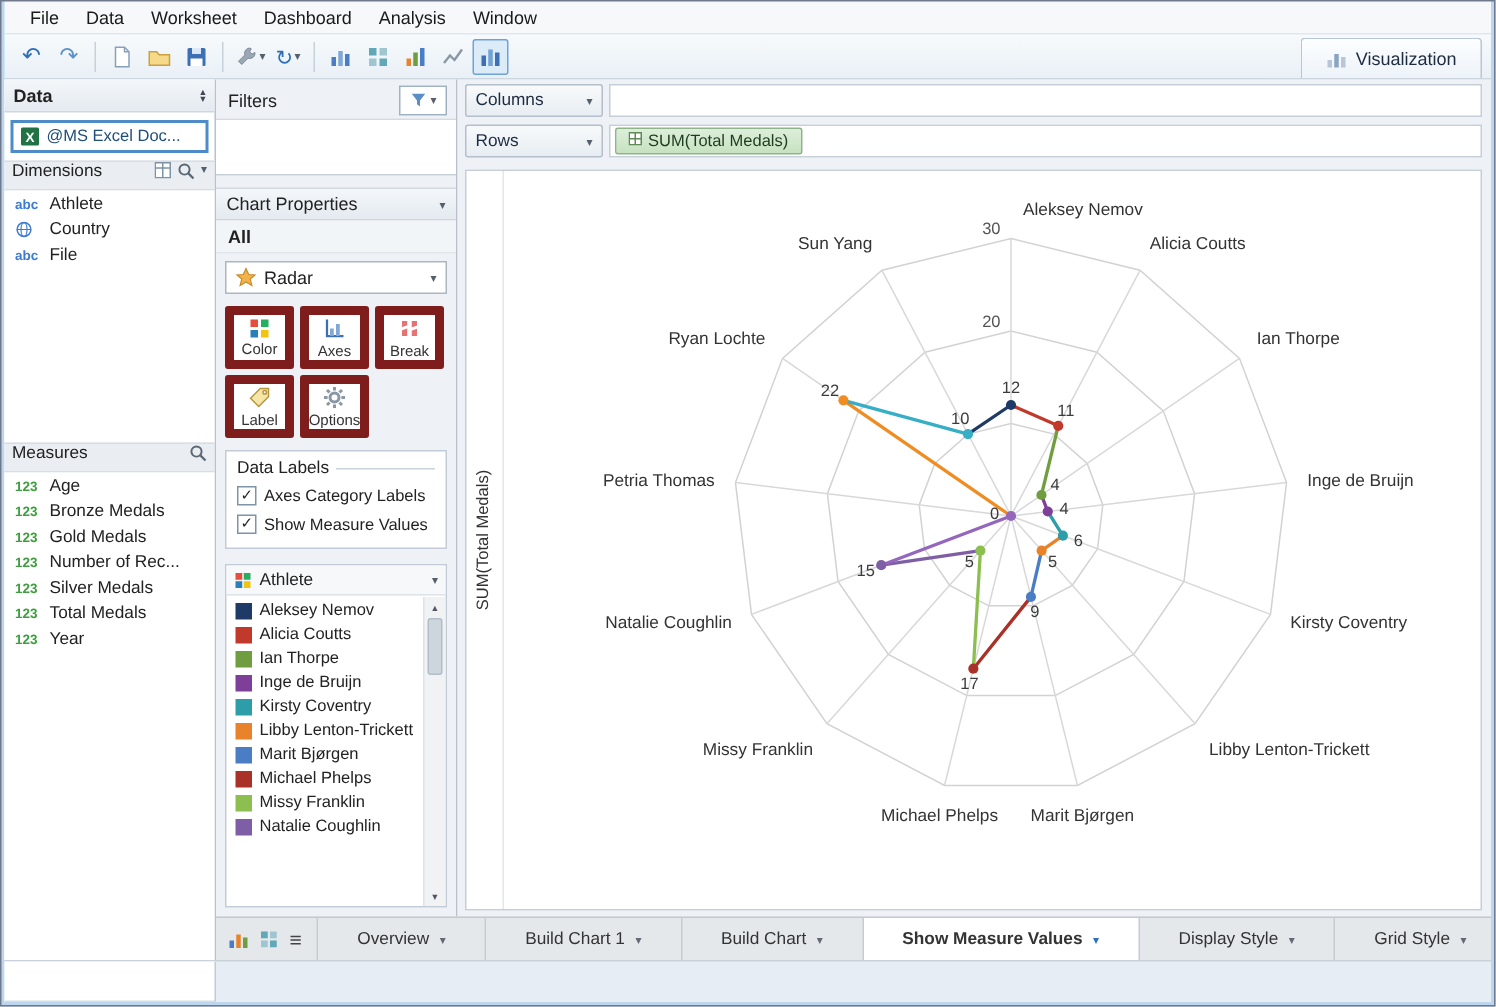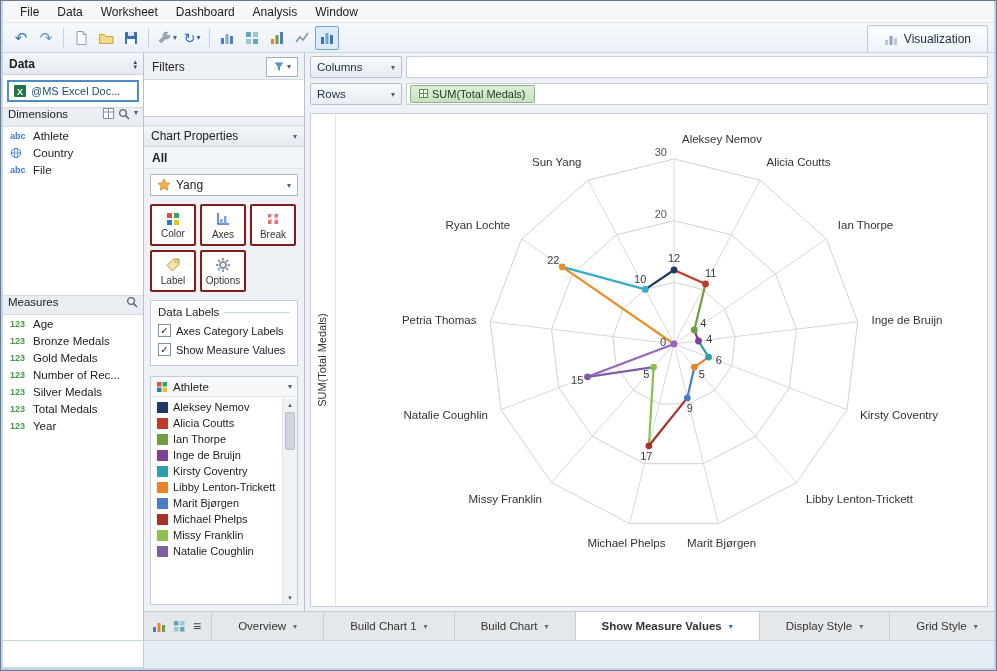--- a/index.html
+++ b/index.html
@@ -49,21 +49,21 @@
 
 .filters-row{height:26px;display:flex;align-items:center;justify-content:space-between;padding:3px 6px 2px 8px;font-size:12px}
 .combo-btn{width:32px;height:20px;border:1px solid #9fb2c4;background:#fff;display:flex;align-items:center;justify-content:center;gap:2px}
 .filters-shelf{height:38px;background:#fff;border-top:1px solid #d3dae0;border-bottom:1px solid #c6cfd8}
 .gapstrip{height:8px}
 .props-head{height:22px;display:flex;align-items:center;justify-content:space-between;padding:0 7px;background:linear-gradient(#f4f7fa,#e4eaf0);border-top:1px solid #d4dae1;border-bottom:1px solid #cfd6dd;font-size:12px}
 .all-row{height:22px;padding:4px 8px;font-weight:bold;background:#f2f5f8;border-bottom:1px solid #e0e5ea;font-size:12px}
 .type-select{margin:5px 6px 2px;height:22px;background:#fff;border:1px solid #aab6c2;display:flex;align-items:center;gap:5px;padding:0 6px;font-size:12px}
 .type-select .car{margin-left:auto}
 .btn-grid{display:grid;grid-template-columns:repeat(3,46px);gap:4px;padding:6px}
-.pbtn{height:42px;border:2px solid #7f1d1d;background:#fff;display:flex;flex-direction:column;align-items:center;justify-content:center;gap:2px;font-size:10px;color:#333;border-radius:2px}
+.pbtn{height:42px;border:6px solid #7f1d1d;background:#fff;display:flex;flex-direction:column;align-items:center;justify-content:center;gap:2px;font-size:10px;color:#333;border-radius:2px}
 .dl-box{margin:2px 6px;border:1px solid #c3ccd6;background:#fff;padding:5px 7px 6px}
 .dl-title{font-size:11.5px;display:flex;align-items:center;gap:5px;margin-bottom:3px}
 .dl-title .rule{flex:1;height:1px;background:#c9d1d9}
 .cb-row{display:flex;align-items:center;gap:5px;height:19px;font-size:11px}
 .cb{width:13px;height:13px;border:1px solid #7f93a6;background:#fff;display:flex;align-items:center;justify-content:center;font-size:10px;color:#222;font-weight:bold;flex:none}
 .legend{margin:8px 6px 6px;border:1px solid #c3ccd6;background:#fff;flex:1;display:flex;flex-direction:column;min-height:0;position:relative}
 .legend-head{height:20px;display:flex;align-items:center;gap:5px;padding:0 5px;border-bottom:1px solid #dde3e9;background:#f6f8fa;font-size:11.5px}
 .legend-head .lbl{flex:1}
 .legend-list{flex:1;overflow:hidden;padding:2px 0 0}
 .legend-row{height:16px;display:flex;align-items:center;gap:5px;padding:0 5px 0 6px;font-size:11px;white-space:nowrap;overflow:hidden}
@@ -304,21 +304,21 @@
           <div class="gapstrip"></div>
           <div class="props-head">
             <span>Chart Properties</span>
             <span class="car">▾</span>
           </div>
           <div class="all-row">All</div>
           <div class="type-select">
             <svg width="14" height="14">
                 <polygon points="7,1 8.8,5 13,5.3 9.8,8 10.9,12.3 7,10 3.1,12.3 4.2,8 1,5.3 5.2,5" fill="#f0b44a" stroke="#c98a2a" stroke-width="0.8"></polygon>
               </svg>
-            <span>Yang</span>
+            <span>Radar</span>
             <span class="car">▾</span>
           </div>
           <div class="btn-grid">
             <span class="pbtn">
               <svg width="14" height="14">
                   <rect x="1" y="1" width="5" height="5" fill="#e74c3c"></rect>
                   <rect x="8" y="1" width="5" height="5" fill="#27ae60"></rect>
                   <rect x="1" y="8" width="5" height="5" fill="#2980b9"></rect>
                   <rect x="8" y="8" width="5" height="5" fill="#f1c40f"></rect>
                 </svg>

